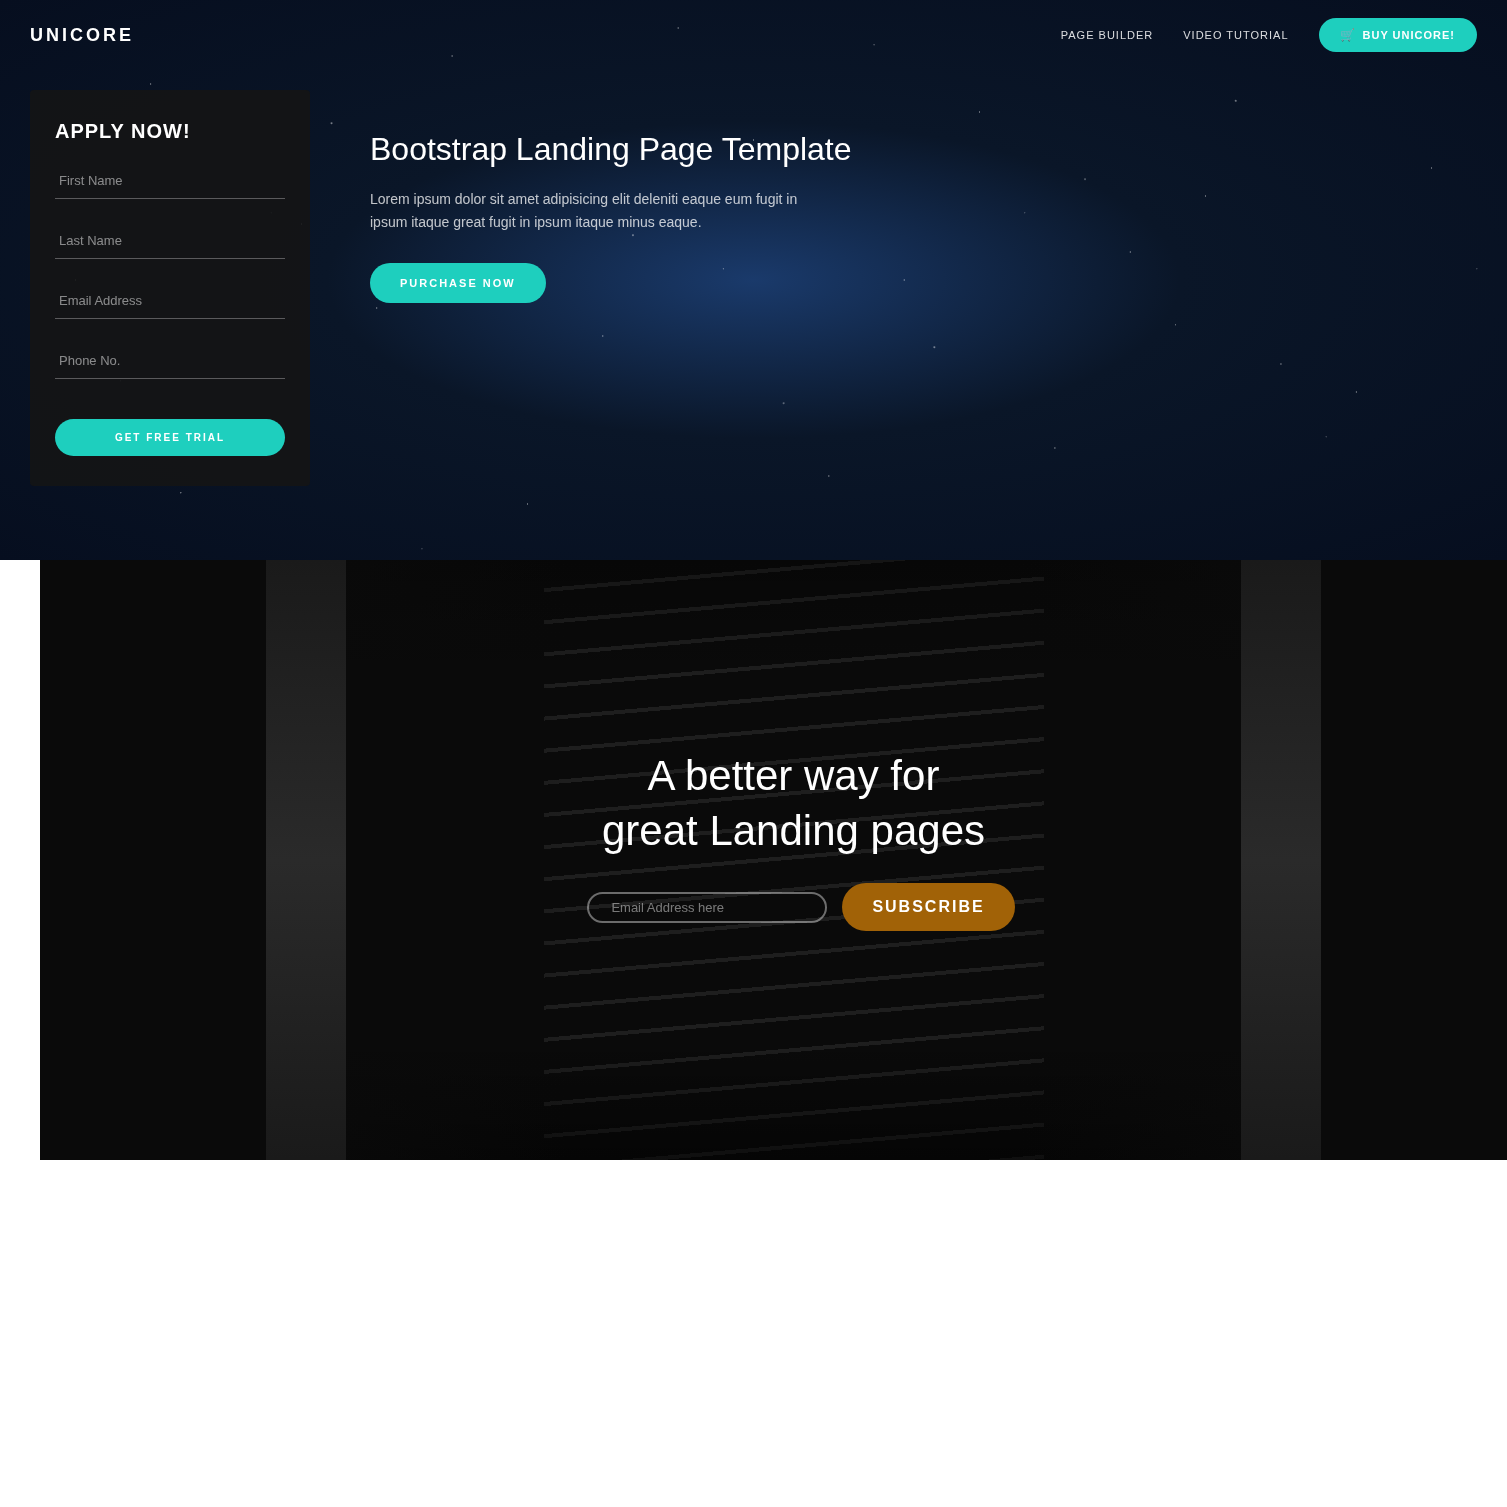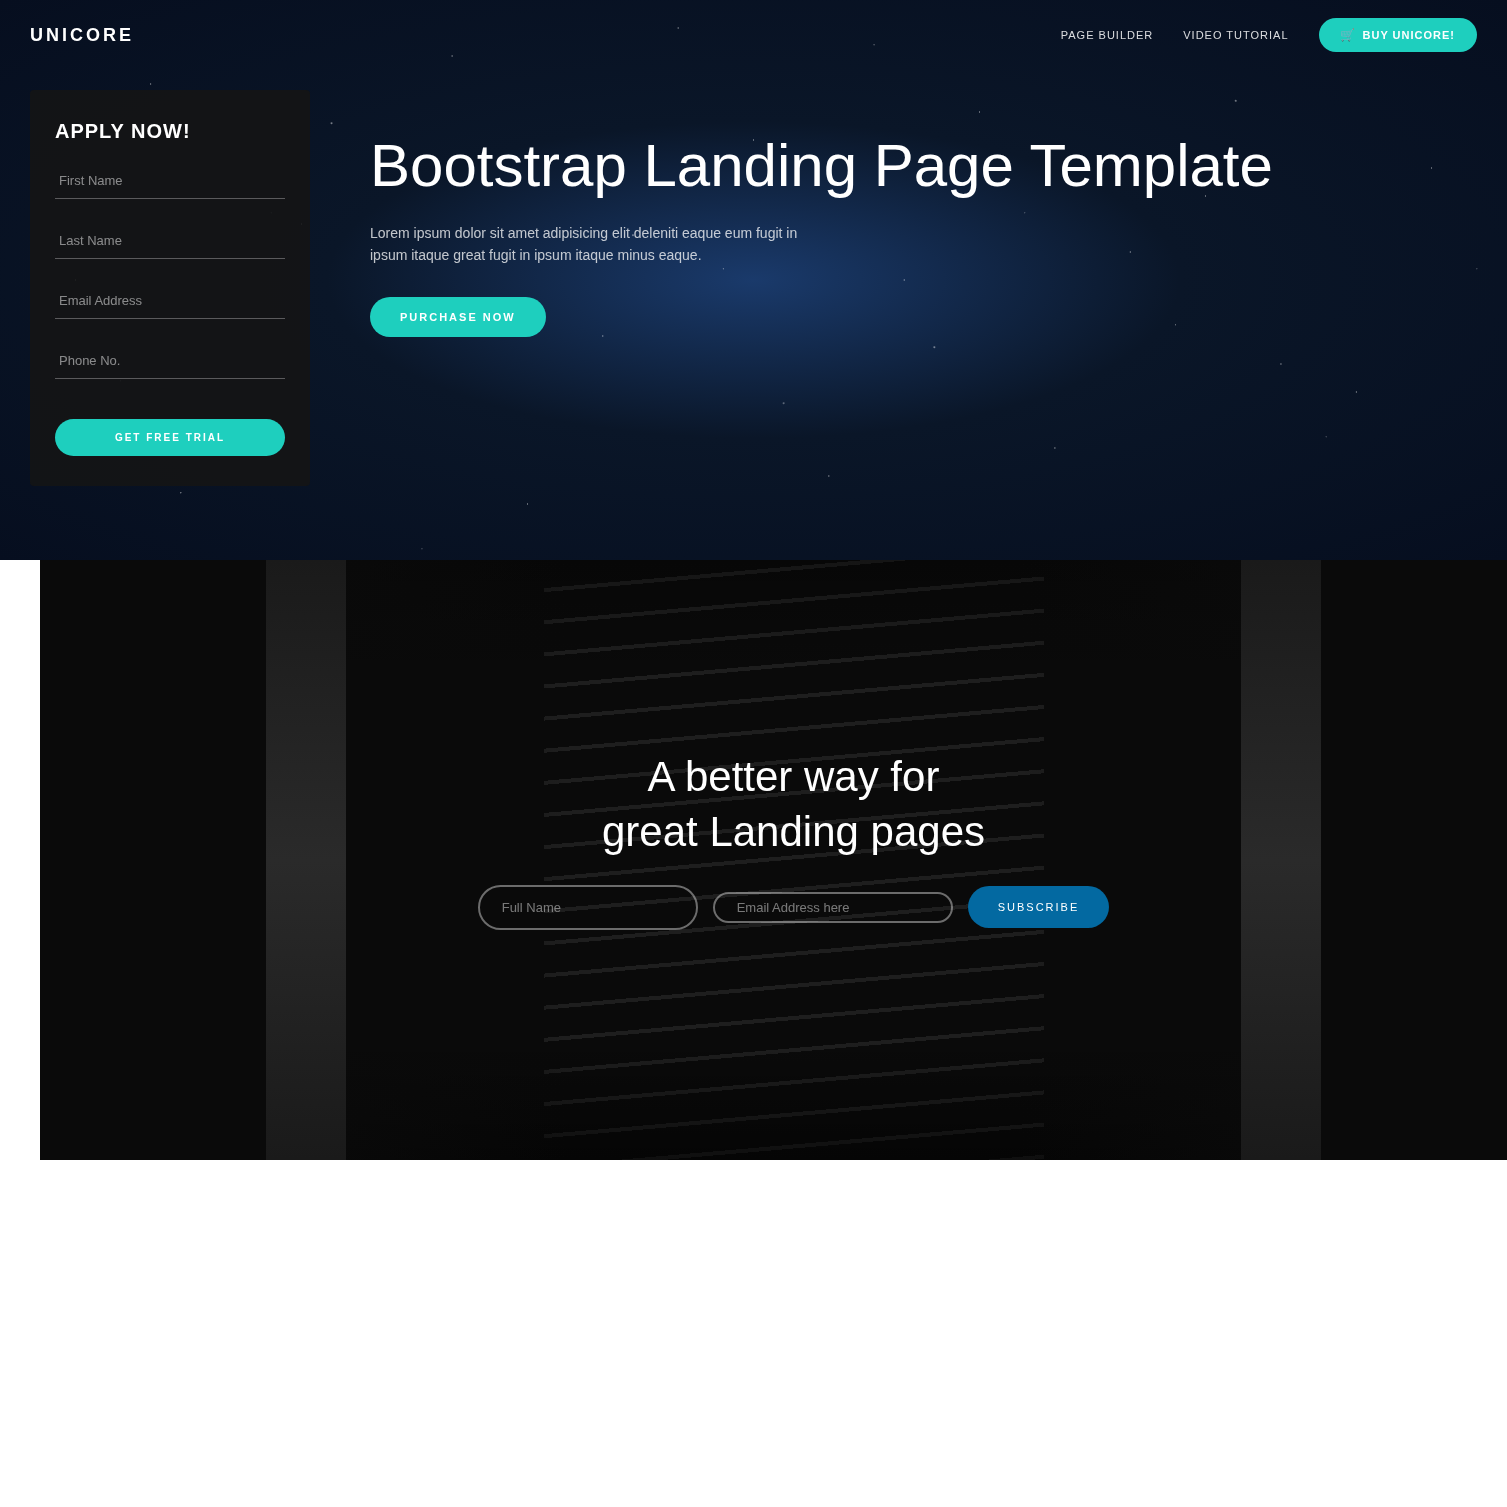--- a/index.html
+++ b/index.html
@@ -168,21 +168,21 @@
     }
 
     
     .hero-text {
       flex: 1;
       padding-top: 40px;
     }
 
     .hero-headline {
       color: #fff;
-      font-size: 60px;
+      font-size: 32px;
       font-weight: 300;
       line-height: 1.2;
       margin-bottom: 20px;
     }
 
     .hero-desc {
       color: rgba(255,255,255,0.75);
       font-size: 14px;
       line-height: 1.6;
       margin-bottom: 30px;
@@ -311,27 +311,27 @@
       font-size: 13px;
       padding: 6px 22px;
       width: 240px;
       outline: none;
       margin-left: 15px;
     }
 
     .subscribe-input-email::placeholder { color: rgba(255,255,255,0.45); }
 
     .btn-subscribe {
-      background: #0369a1;
+      background: #a16207;
       color: #fff;
       border: none;
       border-radius: 25px;
       padding: 15px 30px;
-      font-size: 11px;
-      font-weight: 400;
+      font-size: 16px;
+      font-weight: 700;
       letter-spacing: 2px;
       text-transform: uppercase;
       cursor: pointer;
       margin-left: 15px;
     }
 
     
     .cart-icon {
       display: inline-block;
       font-size: 12px;
@@ -380,19 +380,18 @@
   <div class="rail-left"></div>
   <div class="rail-right"></div>
 
   <div class="escalator-content">
     <h2 class="escalator-title">
       <span>A better way for</span><br>
       <span>great Landing pages</span>
     </h2>
 
     <div class="subscribe-row">
-      <input class="subscribe-input" type="text" placeholder="Full Name" style="">
       <input class="subscribe-input-email" type="email" placeholder="Email Address here" style="">
       <button class="btn-subscribe">SUBSCRIBE</button>
     </div>
   </div>
 
 </section>
 
 </body></html>

